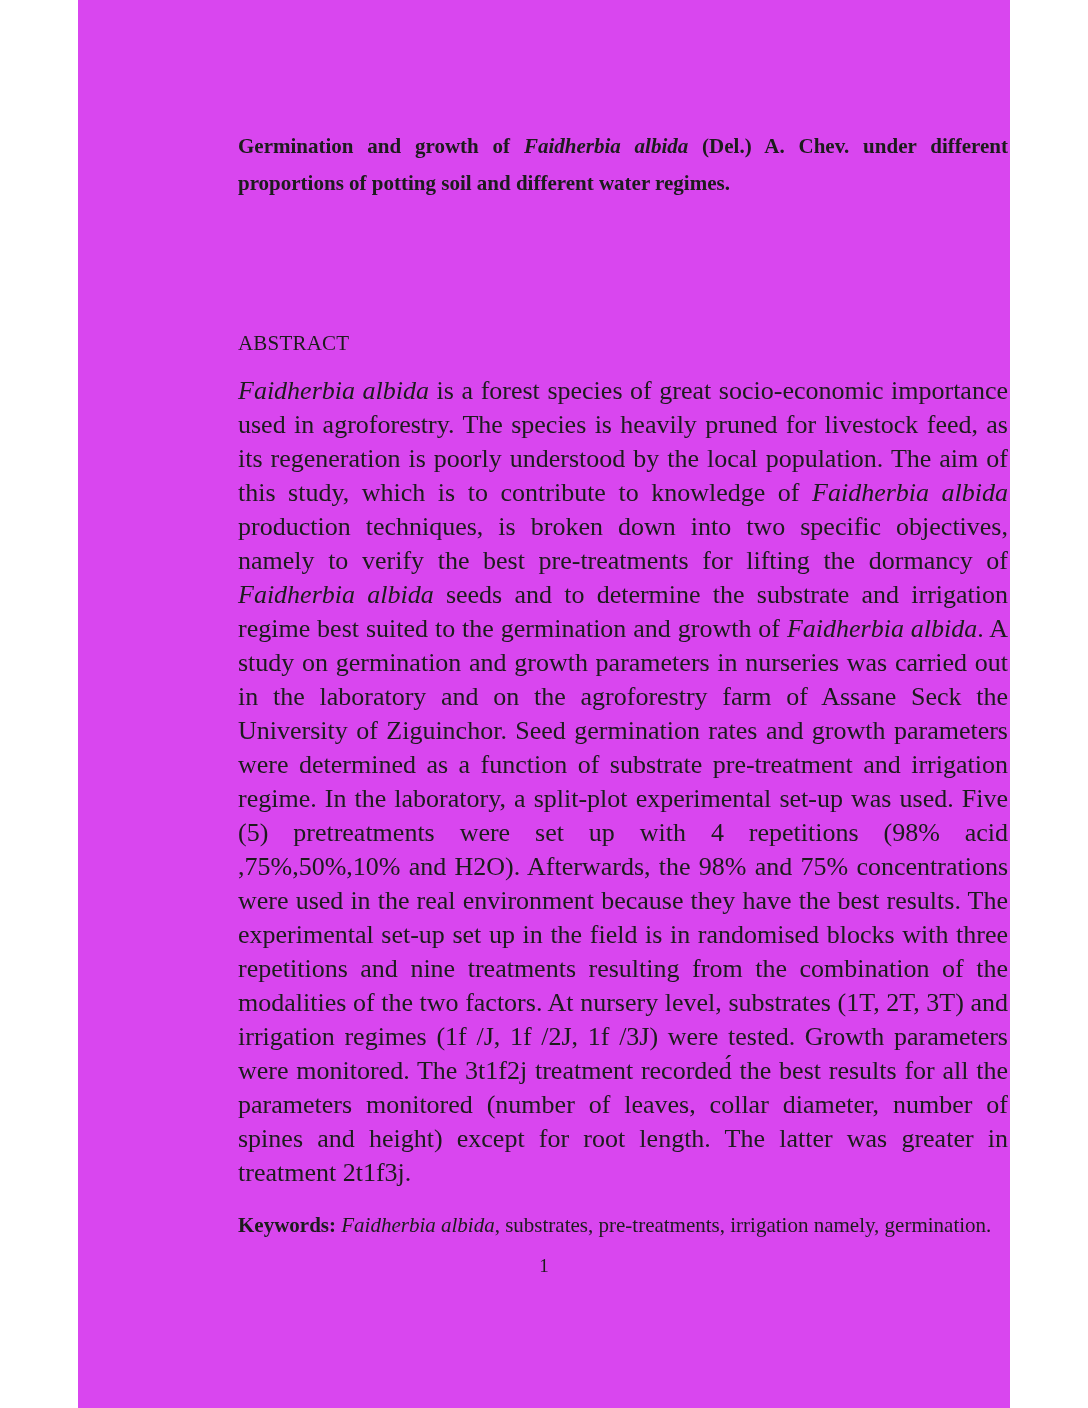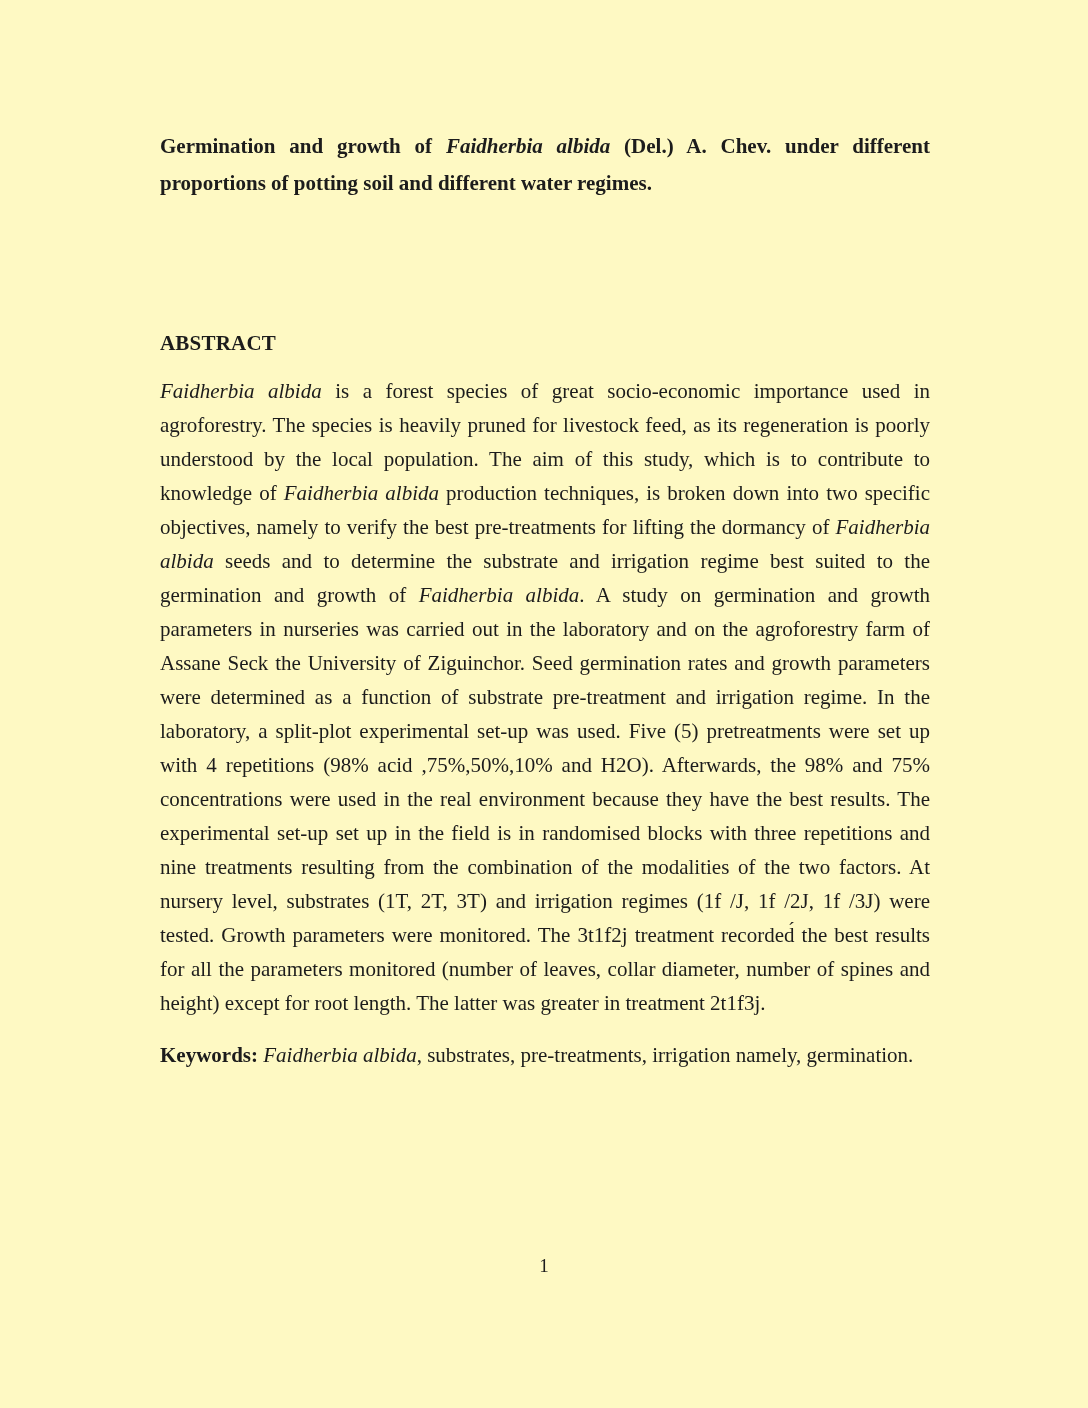--- a/index.html
+++ b/index.html
@@ -2,50 +2,50 @@
 <html><head>
 <meta charset="utf-8">
 <style>
   html, body {
     margin: 0;
     padding: 0;
     background: #ffffff;
   }
   .page {
     position: relative;
-    width: 1088px;
+    width: 932px;
     height: 1408px;
-    background: #fef9c3;
+    background: #d946ef;
     font-family: "Liberation Serif", serif;
     color: #1c1c1c;
     overflow: hidden;
     margin: 0 auto;
   }
   .content {
     position: absolute;
     left: 160px;
     top: 128px;
     width: 770px;
   }
   .paper-title {
     font-size: 21px;
     font-weight: bold;
     line-height: 37px;
     text-align: justify;
     margin: 0 0 0 0;
   }
   .abstract-heading {
     font-size: 21px;
-    font-weight: bold;
+    font-weight: normal;
     line-height: 34px;
     margin-top: 124px;
     letter-spacing: 0.2px;
   }
   .abstract-paragraph {
-    font-size: 21px;
+    font-size: 26px;
     line-height: 34px;
     text-align: justify;
     margin-top: 14px;
   }
   .keywords-line {
     font-size: 21px;
     line-height: 34px;
     text-align: left;
     margin-top: 18px;
   }

